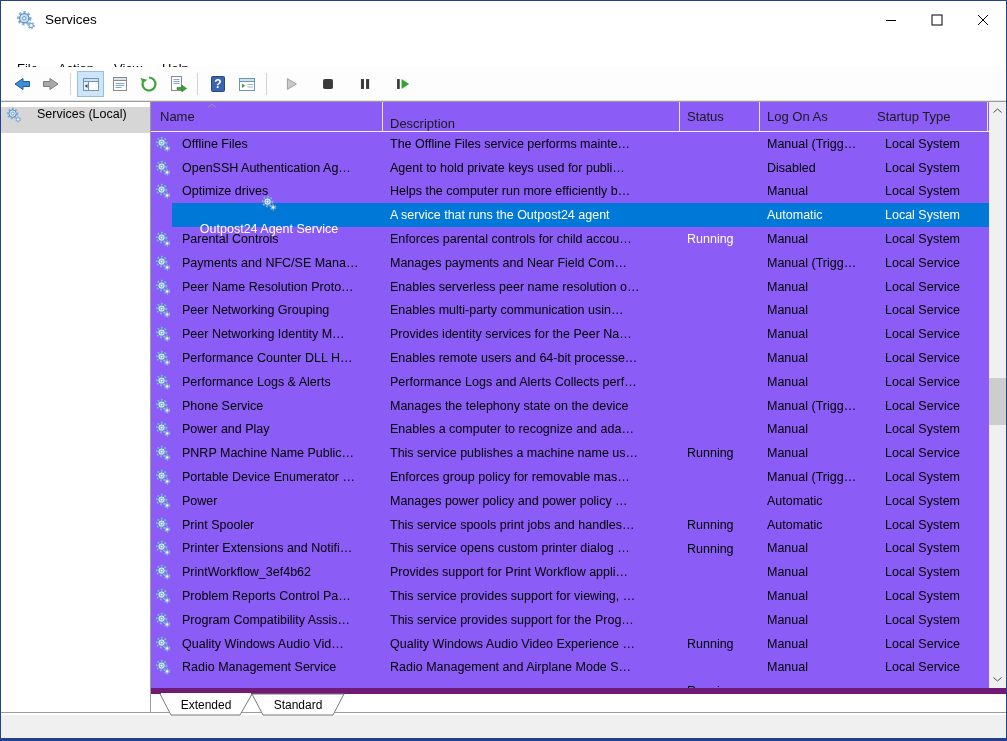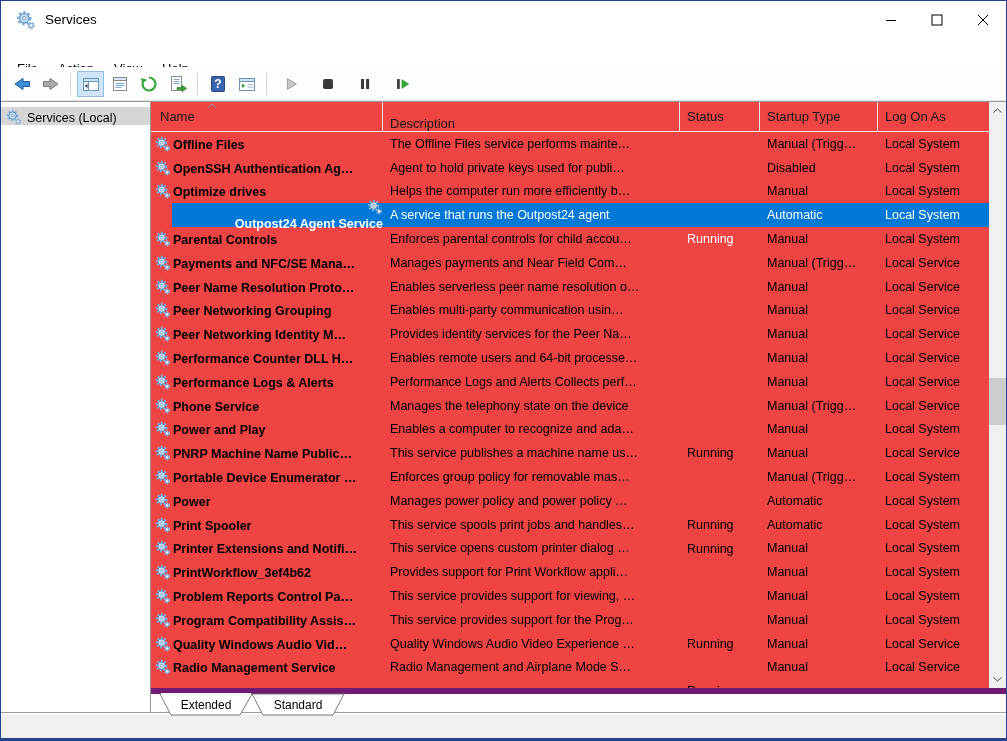--- a/index.html
+++ b/index.html
@@ -21,41 +21,41 @@
   .menu-item { padding:4px 10px; font-size:13px; color:#000;margin-top:31px; }
   
   .toolbar { height:34px; flex:0 0 34px; display:flex; align-items:center; padding-left:6px; background:#fdfdfd; border-bottom:1px solid #e3e3e3; }
   .tb-btn { width:27px; height:26px; display:flex; align-items:center; justify-content:center; border:1px solid transparent; background:transparent; margin:0 1px; }
   .tb-btn.active { background:#cfe4f7; border:1px solid #90c0e6; }
   .tb-sep { width:1px; height:22px; background:#d4d4d4; margin:0 5px; }
   .tb-media { margin:0 5px; }
   
   .main { flex:1; display:flex; border-top:1px solid #9b9b9b; border-bottom:1px solid #9b9b9b; min-height:0; }
   .sidebar { width:150px; flex:0 0 150px; background:#fff; border-right:1px solid #9b9b9b; padding-top:5px; }
-  .sidebar-item { height:18px; display:flex; align-items:flex-end; padding-left:5px; gap:5px; font-size:12.5px; }
+  .sidebar-item { height:26px; display:flex; align-items:flex-start; padding-left:5px; gap:15px; font-size:12.5px; }
   .sidebar-item.selected { background:#d6d6d6; }
   .gear16 { width:16px; height:16px; flex:0 0 16px; }
   
-  .listpane { flex:1; display:flex; flex-direction:column; position:relative; background:#ef4444; min-width:0; }
+  .listpane { flex:1; display:flex; flex-direction:column; position:relative; background:#8b5cf6; min-width:0; }
   .list-header { height:30px; flex:0 0 30px; display:flex; border-bottom:1px solid #ededed; margin-right:17px; }
   .hcell { font-size:13px; color:#1a1a1a; display:flex; align-items:center; padding-left:7px; border-right:1px solid #e7e7e7; position:relative; }
   .hcell.c-name { width:232px; padding-left:9px; }
   .hcell.c-desc { width:297px;align-items:flex-end; }
   .hcell.c-status { width:80px; }
   .hcell.c-startup { width:118px; }
   .hcell.c-logon { width:110px; border-right:none; }
   .sort-caret { position:absolute; top:1px; left:56px; }
   
   .rows { flex:1; overflow:hidden; margin-right:17px; }
   .srow { height:23.8px; display:flex; align-items:center; position:relative; font-size:12.5px; color:#000; }
   .srow .hl { display:none; }
   .srow.selected .hl { display:block; position:absolute; left:21px; right:0; top:0; bottom:0; background:#0078d7; }
   .srow.selected .cell { color:#fff;flex-direction:column; }
   .cell { position:relative; z-index:1; white-space:nowrap; overflow:hidden; }
-  .cell.c-name { width:232px; display:flex; align-items:flex-end; padding-left:4px; gap:2px;font-weight:bold; }
+  .cell.c-name { width:232px; display:flex; align-items:center; padding-left:4px; gap:11px; }
   .cell.c-desc { width:297px; padding-left:7px; }
   .cell.c-status { width:80px; padding-left:7px;margin-top:48px; }
   .cell.c-startup { width:118px; padding-left:7px; }
   .cell.c-logon { width:110px; padding-left:7px; }
   
   .vscroll { position:absolute; top:0; right:0; bottom:24px; width:17px; background:#f0f0f0; display:flex; flex-direction:column; align-items:center; }
   .scroll-arrow { height:17px; width:17px; display:flex; align-items:center; justify-content:center; }
   .scroll-track { flex:1; width:17px; position:relative; }
   .scroll-thumb { position:absolute; top:259px; left:0; width:17px; height:47px; background:#cdcdcd; }
   
@@ -217,25 +217,25 @@
               <path d="M1 4.5l4-3.5 4 3.5" fill="none" stroke="#9a9a9a" stroke-width="1"></path>
             </svg>
           <span>Name</span>
         </div>
         <div class="hcell c-desc">
             <span>Description</span>
           </div>
         <div class="hcell c-status">
             <span>Status</span>
           </div>
+        <div class="hcell c-logon">
+            <span>Log On As</span>
+          </div>
         <div class="hcell c-startup">
             <span>Startup Type</span>
-          </div>
-        <div class="hcell c-logon">
-            <span>Log On As</span>
           </div>
       </div>
 
       <div class="rows">
           <div class="srow">
 
     <div class="cell c-name">
       <svg class="gear16" viewBox="0 0 16 16">
                 <use href="#gear-sym"></use>
               </svg>

